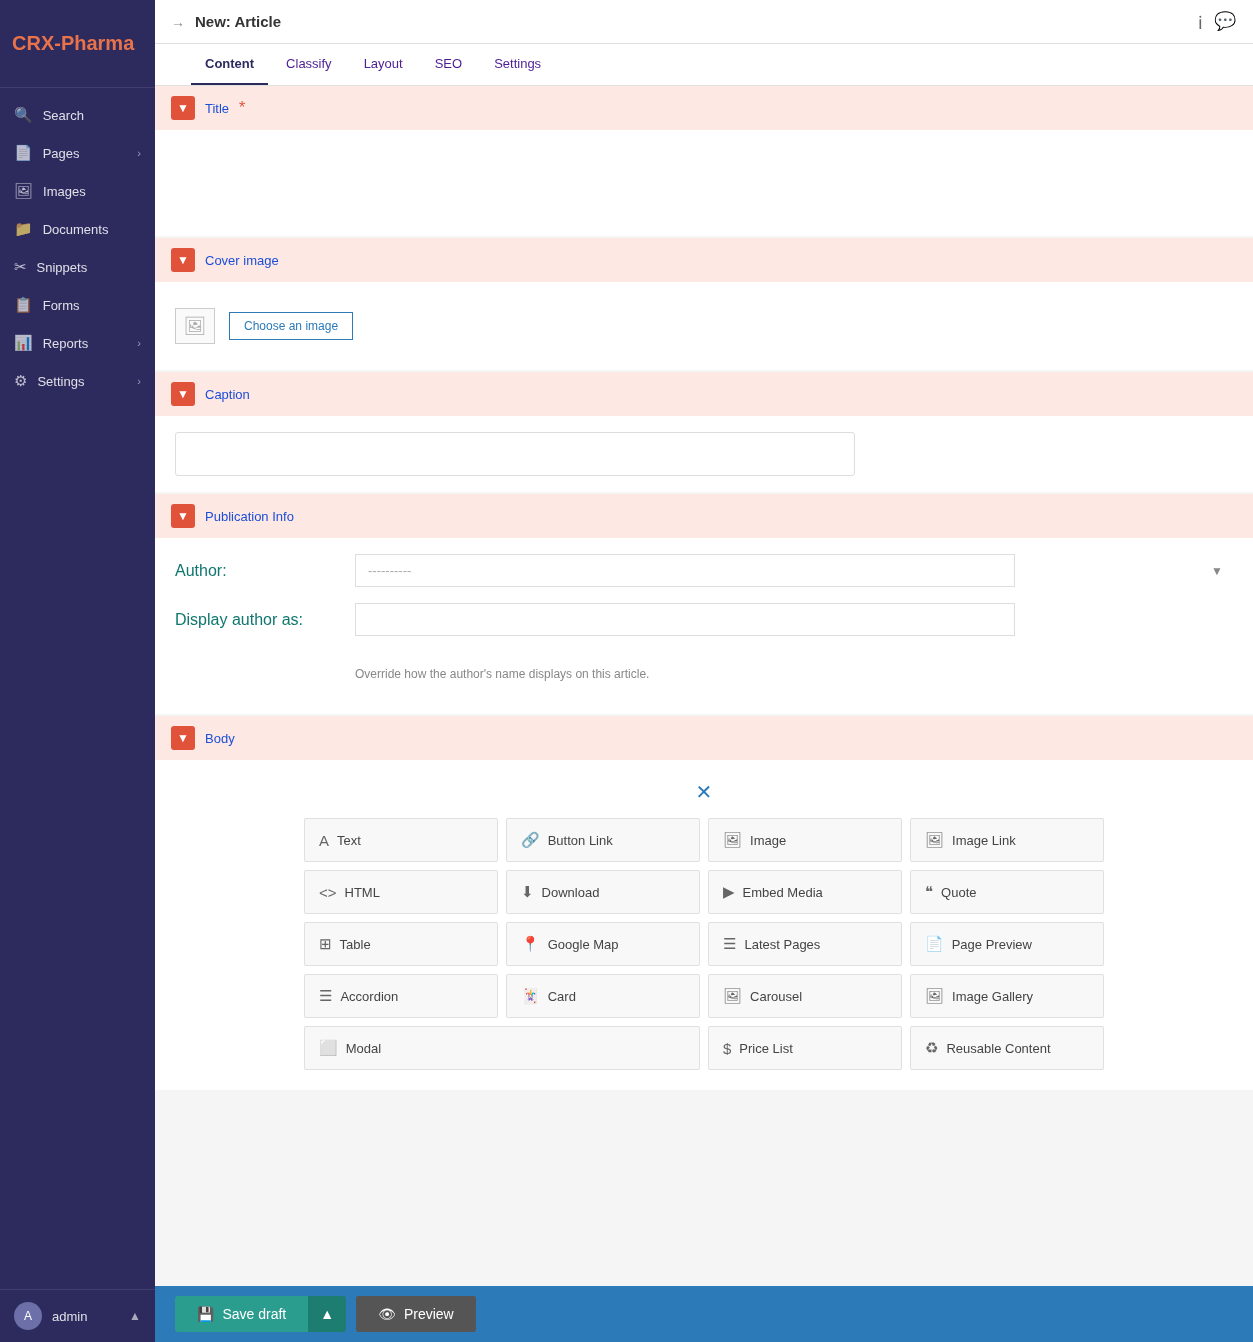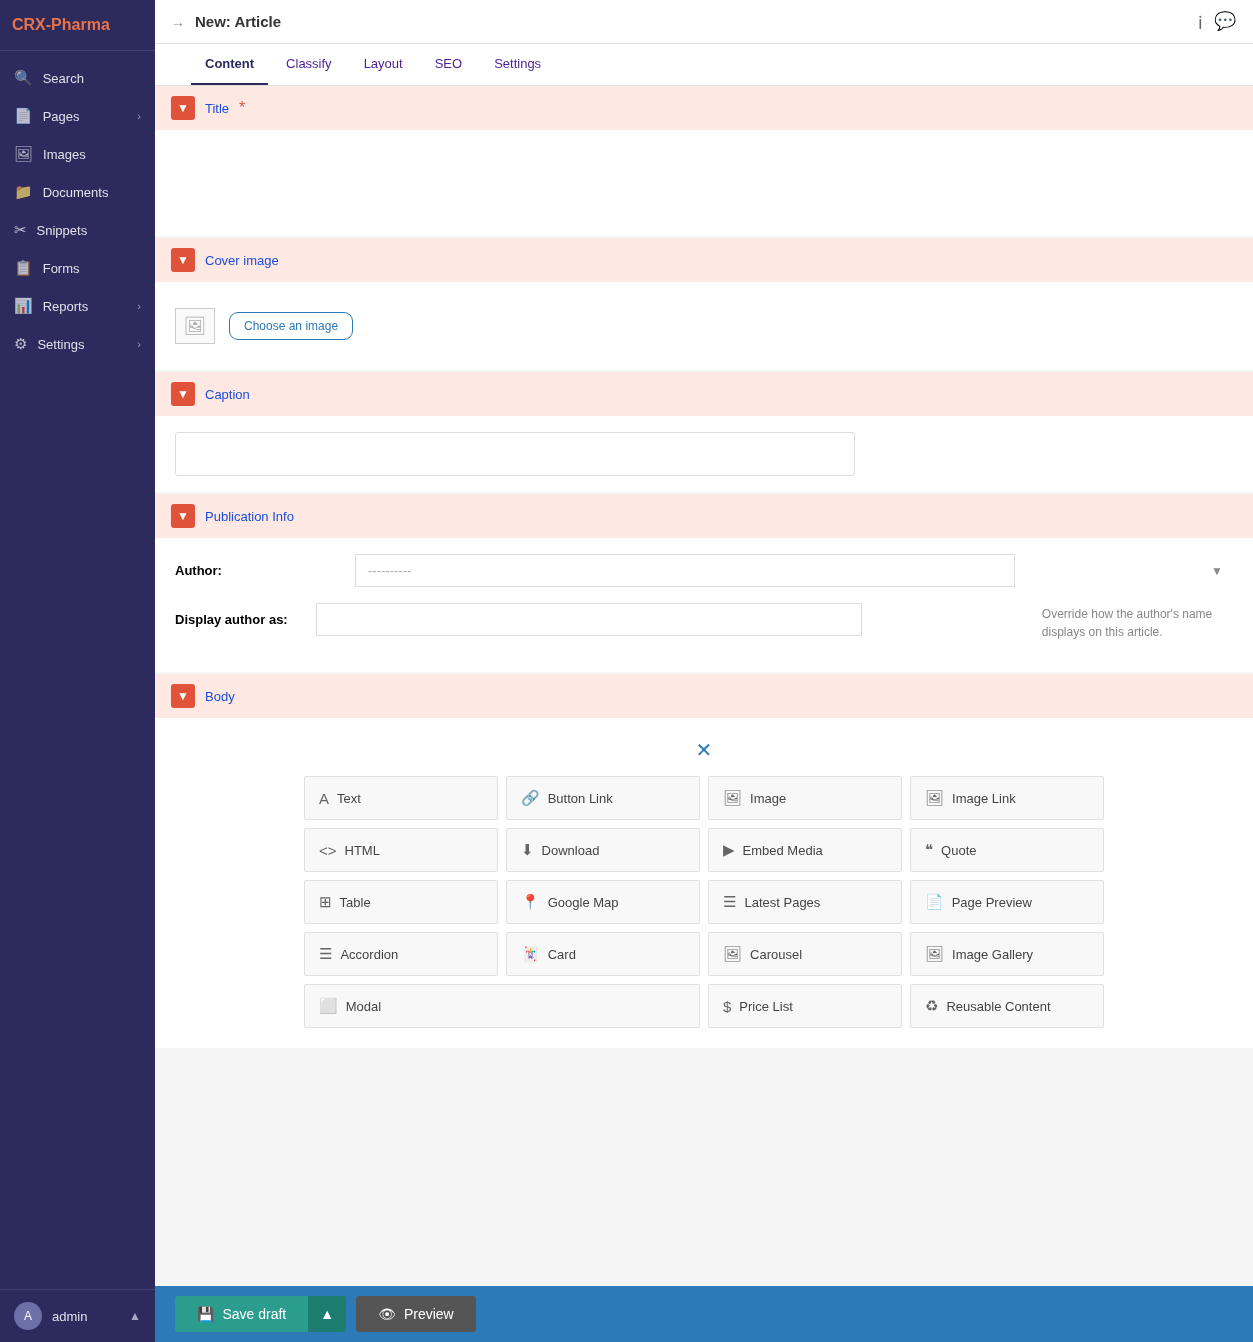--- a/index.html
+++ b/index.html
@@ -9,23 +9,23 @@
     .sidebar {
       width: 155px;
       min-width: 155px;
       background: #2d2a5e;
       display: flex;
       flex-direction: column;
       height: 100%;
       position: relative;
     }
     .sidebar-logo {
-      padding: 16px 12px;
+      padding: 32px 12px;
       color: white;
-      font-size: 16px;
+      font-size: 20px;
       font-weight: 700;
       border-bottom: 1px solid rgba(255,255,255,0.1);
     }
     .sidebar-logo span { color: #e8734a; }
     .sidebar-nav { flex: 1; padding-top: 8px; }
     .sidebar-item {
       display: flex;
       align-items: center;
       padding: 10px 14px;
       color: rgba(255,255,255,0.85);
@@ -156,21 +156,21 @@
       color: #aaa; font-size: 18px;
       background: #fafafa;
     }
     .choose-image-btn {
       border: 1px solid #2d7ab8;
       background: white;
       color: #2d7ab8;
       padding: 6px 14px;
       font-size: 12px;
       cursor: pointer;
-      border-radius: 9px;
+      border-radius: 0;
     }
 
     
     .caption-input {
       width: 680px;
       max-width: 100%;
       height: 44px;
       border: 1px solid #ddd;
       border-radius: 3px;
       padding: 6px 10px;
@@ -179,23 +179,23 @@
     }
 
     
     .pub-field {
       display: flex;
       align-items: center;
       margin-bottom: 16px;
     }
     .pub-label {
       width: 180px;
-      font-size: 13px;
-      color: #000000;
-      font-weight: 700;
+      font-size: 16px;
+      color: #0f766e;
+      font-weight: 400;
     }
     .pub-input-wrap { flex: 1; position: relative; }
     .pub-select {
       width: 100%;
       max-width: 660px;
       border: 1px solid #ddd;
       padding: 8px 12px;
       font-size: 13px;
       color: #aaa;
       appearance: none;
@@ -431,26 +431,26 @@
         <div class="pub-field">
           <span class="pub-label">Author:</span>
           <div class="pub-input-wrap">
             <select class="pub-select">
               <option value="">----------</option>
             </select>
             <span class="pub-chevron">▼</span>
           </div>
         </div>
 
-        <div class="pub-field" style="flex-direction:row;align-items:flex-end;">
+        <div class="pub-field" style="flex-direction:column;align-items:flex-start;">
           <div style="display:flex;align-items:center;width:100%;margin-bottom:4px;">
             <span class="pub-label">Display author as:</span>
             <input type="text" class="pub-text-input" style="">
           </div>
-          <div style="margin-left:180px;">
+          <div style="margin-left:180px;margin-top:24px;">
             <span class="pub-hint">Override how the author's name displays on this article.</span>
           </div>
         </div>
 
 
       </div>
     </div>
 
     <div class="section">
       <div class="section-header">

